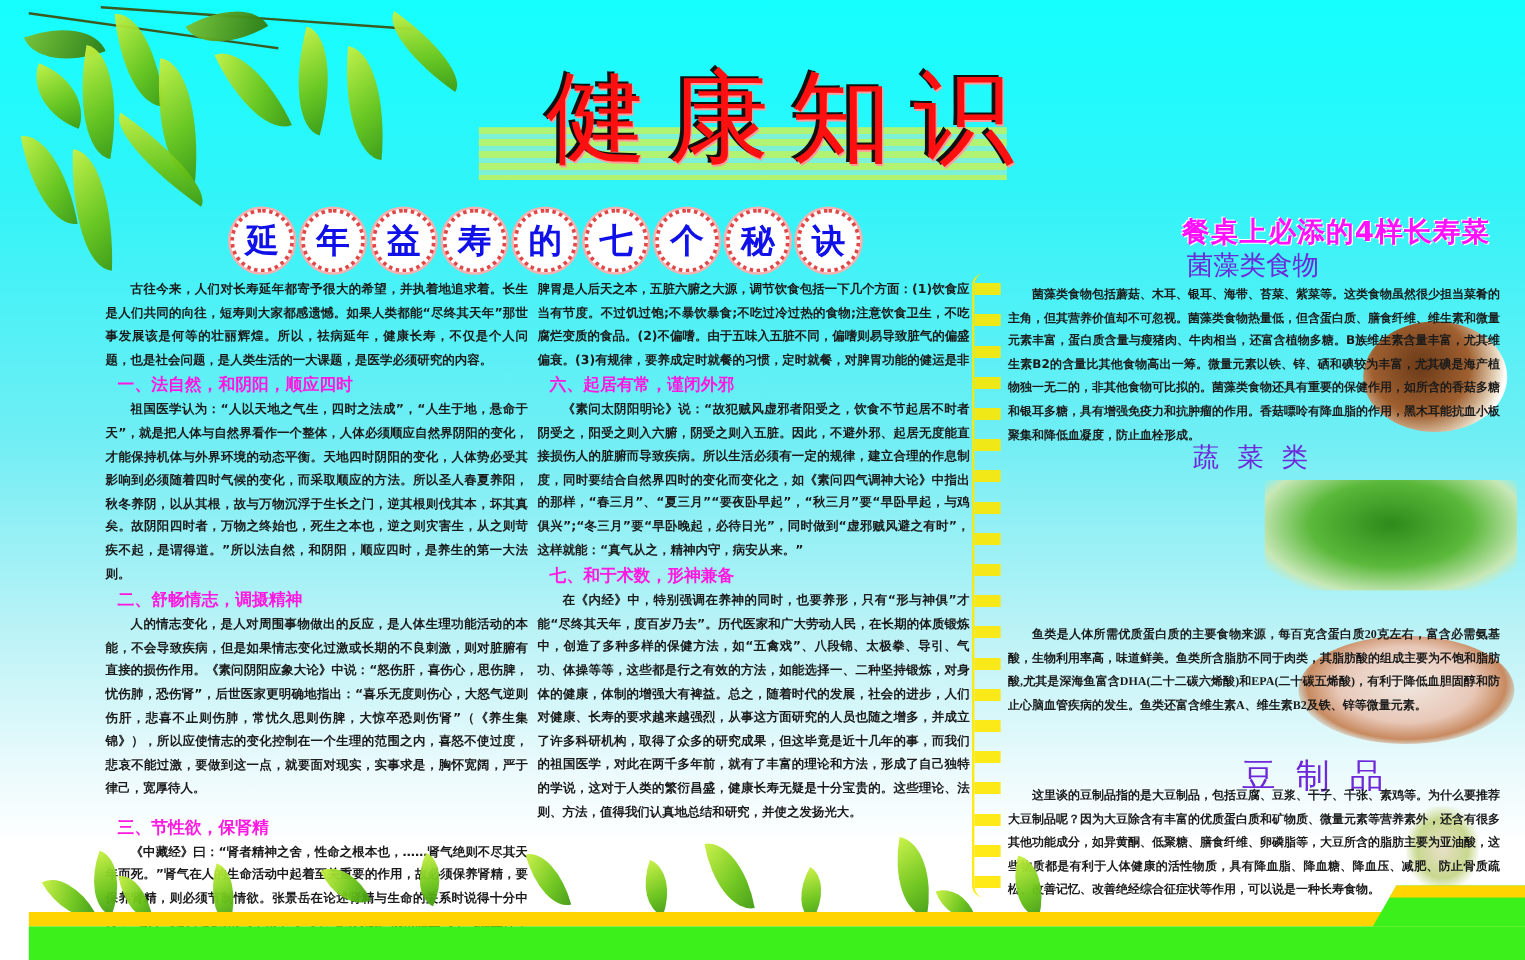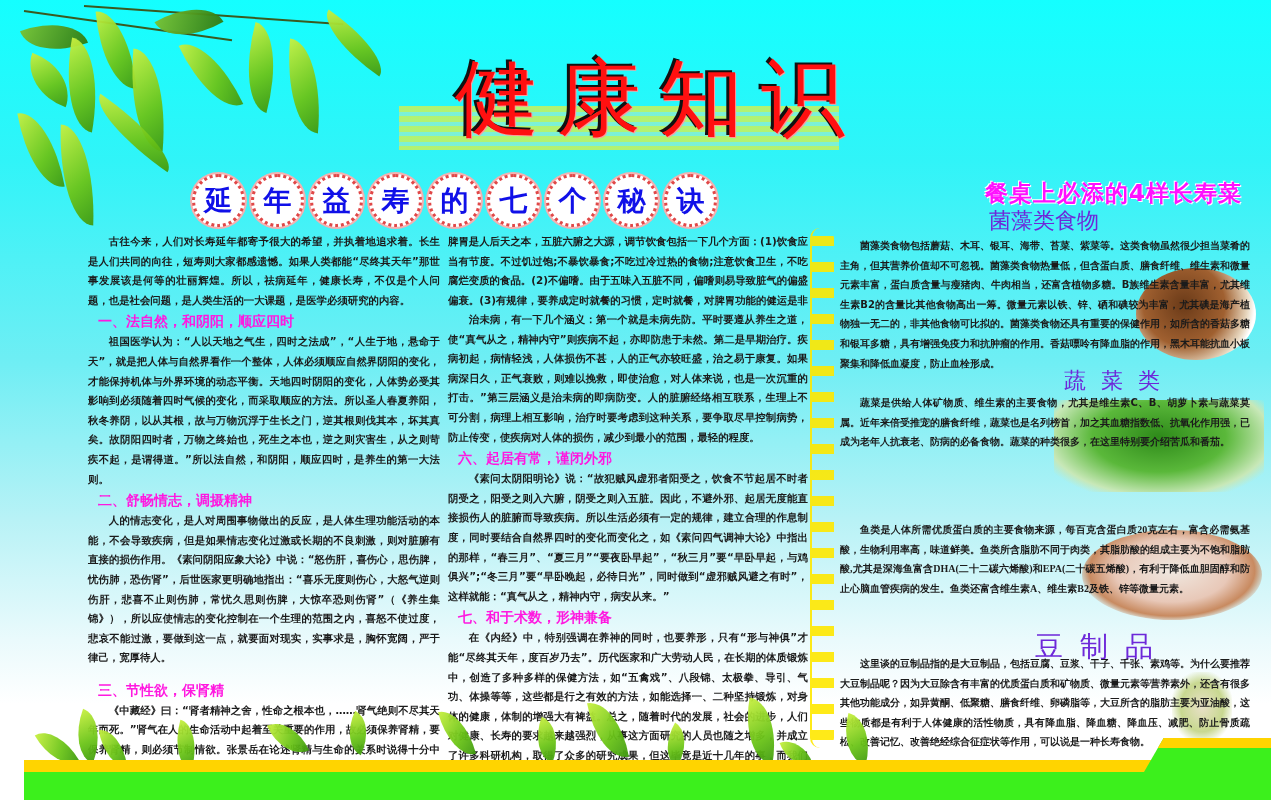--- a/index.html
+++ b/index.html
@@ -88,42 +88,38 @@
     <p>祖国医学认为：“人以天地之气生，四时之法成”，“人生于地，悬命于天”，就是把人体与自然界看作一个整体，人体必须顺应自然界阴阳的变化，才能保持机体与外界环境的动态平衡。天地四时阴阳的变化，人体势必受其影响到必须随着四时气候的变化，而采取顺应的方法。所以圣人春夏养阳，秋冬养阴，以从其根，故与万物沉浮于生长之门，逆其根则伐其本，坏其真矣。故阴阳四时者，万物之终始也，死生之本也，逆之则灾害生，从之则苛疾不起，是谓得道。”所以法自然，和阴阳，顺应四时，是养生的第一大法则。</p>
     <h4>二、舒畅情志，调摄精神</h4>
     <p>人的情志变化，是人对周围事物做出的反应，是人体生理功能活动的本能，不会导致疾病，但是如果情志变化过激或长期的不良刺激，则对脏腑有直接的损伤作用。《素问阴阳应象大论》中说：“怒伤肝，喜伤心，思伤脾，忧伤肺，恐伤肾”，后世医家更明确地指出：“喜乐无度则伤心，大怒气逆则伤肝，悲喜不止则伤肺，常忧久思则伤脾，大惊卒恐则伤肾”（《养生集锦》），所以应使情志的变化控制在一个生理的范围之内，喜怒不使过度，悲哀不能过激，要做到这一点，就要面对现实，实事求是，胸怀宽阔，严于律己，宽厚待人。</p>
     <h4 style="margin-top:14px">三、节性欲，保肾精</h4>
     <p>《中藏经》曰：“肾者精神之舍，性命之根本也，……肾气绝则不尽其天年而死。”肾气在人的生命活动中起着至关重要的作用，故必须保养肾精，要保养肾精，则必须节制情欲。张景岳在论述肾精与生命的关系时说得十分中肯：“欲不可纵，纵则精竭，精不可竭，竭则真散。概精能生气，气能生神，营卫一身，莫大乎此。故善养生者，必保其精，精盈则气盛，气盛则神全，神全则身健，神全则病少，神气坚强，老而益壮……无摇汝精，乃可长生。”所以，节情欲，保肾精，是养生的一个重要方面。</p>
 
   </div>
 
   <div class="col col2">
     <p style="text-indent:0;height:78px;overflow:hidden">脾胃是人后天之本，五脏六腑之大源，调节饮食包括一下几个方面：(1)饮食应当有节度。不过饥过饱;不暴饮暴食;不吃过冷过热的食物;注意饮食卫生，不吃腐烂变质的食品。(2)不偏嗜。由于五味入五脏不同，偏嗜则易导致脏气的偏盛偏衰。(3)有规律，要养成定时就餐的习惯，定时就餐，对脾胃功能的健运是非常重要的。</p>
-    <p>治未病，有一下几个涵义：第一个就是未病先防。平时要遵从养生之道，使“真气从之，精神内守”则疾病不起，亦即防患于未然。第二是早期治疗。疾病初起，病情轻浅，人体损伤不甚，人的正气亦较旺盛，治之易于康复。如果病深日久，正气衰败，则难以挽救，即使治愈，对人体来说，也是一次沉重的打击。”第三层涵义是治未病的即病防变。人的脏腑经络相互联系，生理上不可分割，病理上相互影响，治疗时要考虑到这种关系，要争取尽早控制病势，防止传变，使疾病对人体的损伤，减少到最小的范围，最轻的程度。</p>
     <h4>六、起居有常，谨闭外邪</h4>
     <p>《素问太阴阳明论》说：“故犯贼风虚邪者阳受之，饮食不节起居不时者阴受之，阳受之则入六腑，阴受之则入五脏。因此，不避外邪、起居无度能直接损伤人的脏腑而导致疾病。所以生活必须有一定的规律，建立合理的作息制度，同时要结合自然界四时的变化而变化之，如《素问四气调神大论》中指出的那样，“春三月”、“夏三月”“要夜卧早起”，“秋三月”要“早卧早起，与鸡俱兴”;“冬三月”要“早卧晚起，必待日光”，同时做到“虚邪贼风避之有时”，这样就能：“真气从之，精神内守，病安从来。”</p>
     <h4>七、和于术数，形神兼备</h4>
     <p>在《内经》中，特别强调在养神的同时，也要养形，只有“形与神俱”才能“尽终其天年，度百岁乃去”。历代医家和广大劳动人民，在长期的体质锻炼中，创造了多种多样的保健方法，如“五禽戏”、八段锦、太极拳、导引、气功、体操等等，这些都是行之有效的方法，如能选择一、二种坚持锻炼，对身体的健康，体制的增强大有裨益。总之，随着时代的发展，社会的进步，人们对健康、长寿的要求越来越强烈，从事这方面研究的人员也随之增多，并成立了许多科研机构，取得了众多的研究成果，但这毕竟是近十几年的事，而我们的祖国医学，对此在两千多年前，就有了丰富的理论和方法，形成了自己独特的学说，这对于人类的繁衍昌盛，健康长寿无疑是十分宝贵的。这些理论、法则、方法，值得我们认真地总结和研究，并使之发扬光大。</p>
   </div>
 
   <div class="vine"></div>
 
   <div class="r-head">餐桌上必添的4样长寿菜</div>
 
   <div class="sub" style="left:900px;top:206px;width:240px;font-size:22px;">菌藻类食物</div>
   <div class="photo" style="left:1112px;top:268px;width:120px;height:92px;background:radial-gradient(circle at 40% 40%,#6a3a18,#a06030 45%,#e8d8c0 70%,#fff 78%);"></div>
   <div class="rtext" style="left:816px;top:236px;">
     <p>菌藻类食物包括蘑菇、木耳、银耳、海带、苔菜、紫菜等。这类食物虽然很少担当菜肴的主角，但其营养价值却不可忽视。菌藻类食物热量低，但含蛋白质、膳食纤维、维生素和微量元素丰富，蛋白质含量与瘦猪肉、牛肉相当，还富含植物多糖。B族维生素含量丰富，尤其维生素B2的含量比其他食物高出一筹。微量元素以铁、锌、硒和碘较为丰富，尤其碘是海产植物独一无二的，非其他食物可比拟的。菌藻类食物还具有重要的保健作用，如所含的香菇多糖和银耳多糖，具有增强免疫力和抗肿瘤的作用。香菇嘌呤有降血脂的作用，黑木耳能抗血小板聚集和降低血凝度，防止血栓形成。</p>
   </div>
 
-  <div class="sub" style="left:900px;top:366px;width:240px;font-size:22px;letter-spacing:4px;text-align:right;">蔬  菜  类</div>
+  <div class="sub" style="left:900px;top:366px;width:240px;font-size:22px;letter-spacing:4px;">蔬  菜  类</div>
   <div style="position:absolute;left:1030px;top:400px;width:210px;height:92px;background:radial-gradient(ellipse at 50% 40%,#2e8a1a,#5ab83a 45%,#c8e8b8 75%,rgba(255,255,255,0) 85%);"></div>
-  <div class="rtext" style="left:816px;top:393px;">
-    <p>蔬菜是供给人体矿物质、维生素的主要食物，尤其是维生素C、B、胡萝卜素与蔬菜莫属。近年来倍受推宠的膳食纤维，蔬菜也是名列榜首，加之其血糖指数低、抗氧化作用强，已成为老年人抗衰老、防病的必备食物。蔬菜的种类很多，在这里特别要介绍苦瓜和番茄。</p>
-  </div>
 
   <div class="photo" style="left:1058px;top:530px;width:180px;height:90px;background:radial-gradient(ellipse at 50% 45%,#f0e8e0,#e8c8b8 45%,#c88a60 65%,rgba(255,255,255,0) 75%);"></div>
   <div class="rtext" style="left:816px;top:520px;font-family:Liberation Serif, serif;">
     <p>鱼类是人体所需优质蛋白质的主要食物来源，每百克含蛋白质20克左右，富含必需氨基酸，生物利用率高，味道鲜美。鱼类所含脂肪不同于肉类，其脂肪酸的组成主要为不饱和脂肪酸,尤其是深海鱼富含DHA(二十二碳六烯酸)和EPA(二十碳五烯酸)，有利于降低血胆固醇和防止心脑血管疾病的发生。鱼类还富含维生素A、维生素B2及铁、锌等微量元素。</p>
   </div>
 
   <div class="sub" style="left:952px;top:628px;width:240px;font-size:28px;letter-spacing:4px;">豆  制  品</div>
   <div style="position:absolute;left:1148px;top:672px;width:60px;height:70px;background:radial-gradient(ellipse,#e8e0c8,#c8d890 50%,rgba(255,255,255,0) 75%);"></div>
   <div class="rtext" style="left:816px;top:654px;">
     <p>这里谈的豆制品指的是大豆制品，包括豆腐、豆浆、干子、千张、素鸡等。为什么要推荐大豆制品呢？因为大豆除含有丰富的优质蛋白质和矿物质、微量元素等营养素外，还含有很多其他功能成分，如异黄酮、低聚糖、膳食纤维、卵磷脂等，大豆所含的脂肪主要为亚油酸，这些物质都是有利于人体健康的活性物质，具有降血脂、降血糖、降血压、减肥、防止骨质疏松、改善记忆、改善绝经综合征症状等作用，可以说是一种长寿食物。</p>

